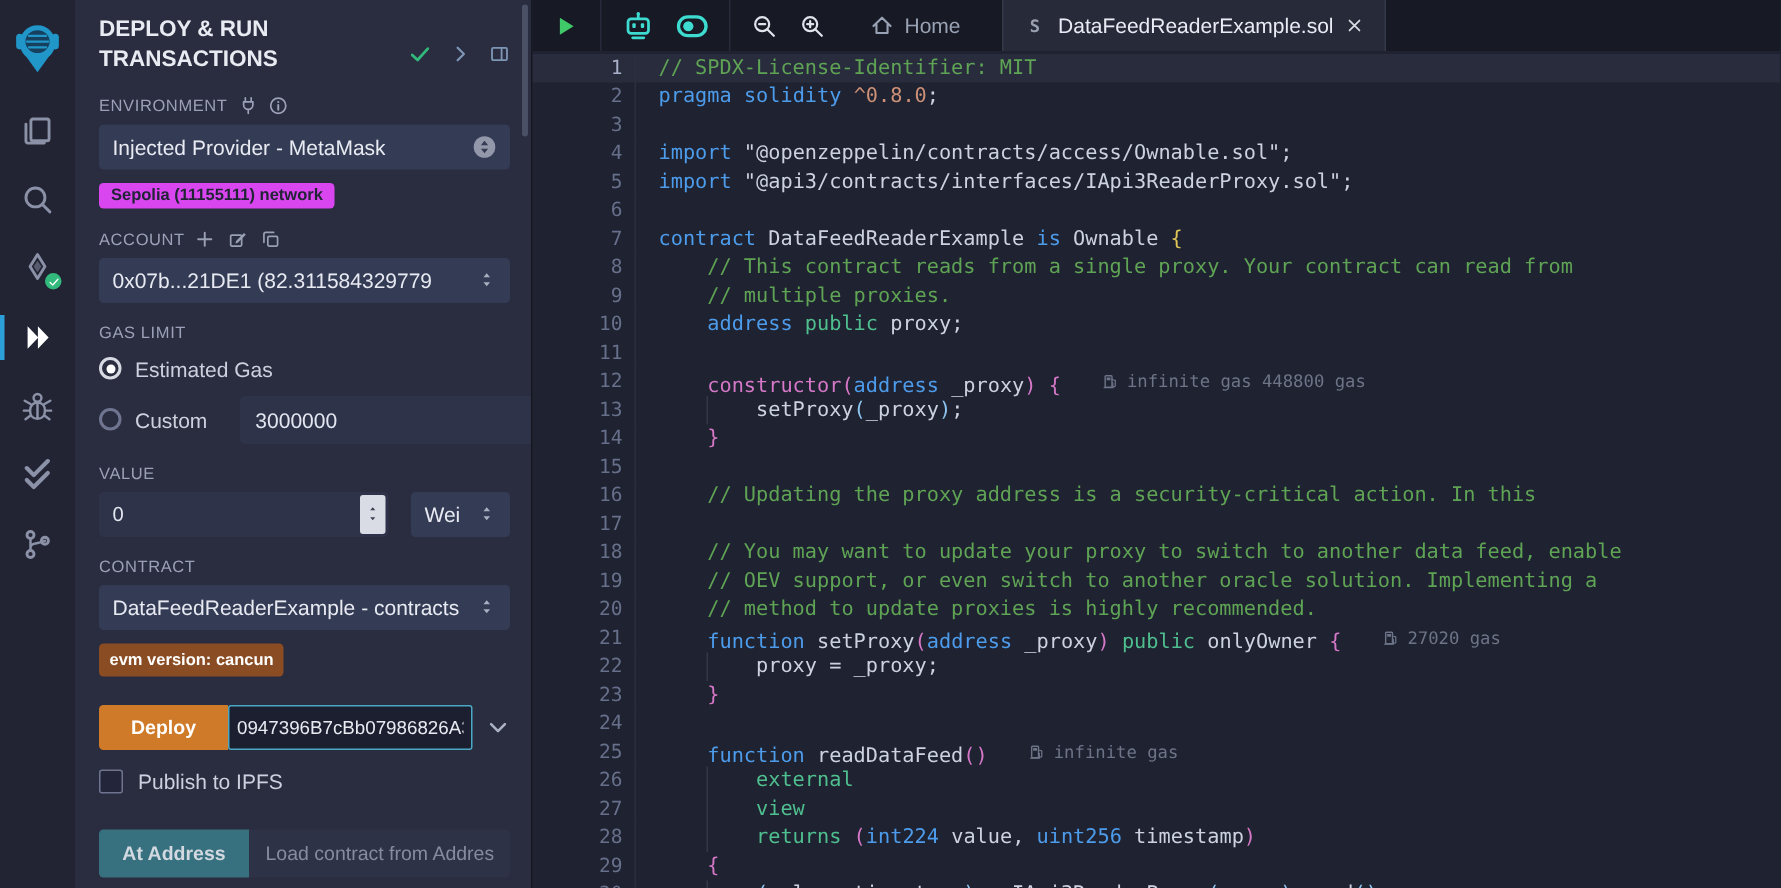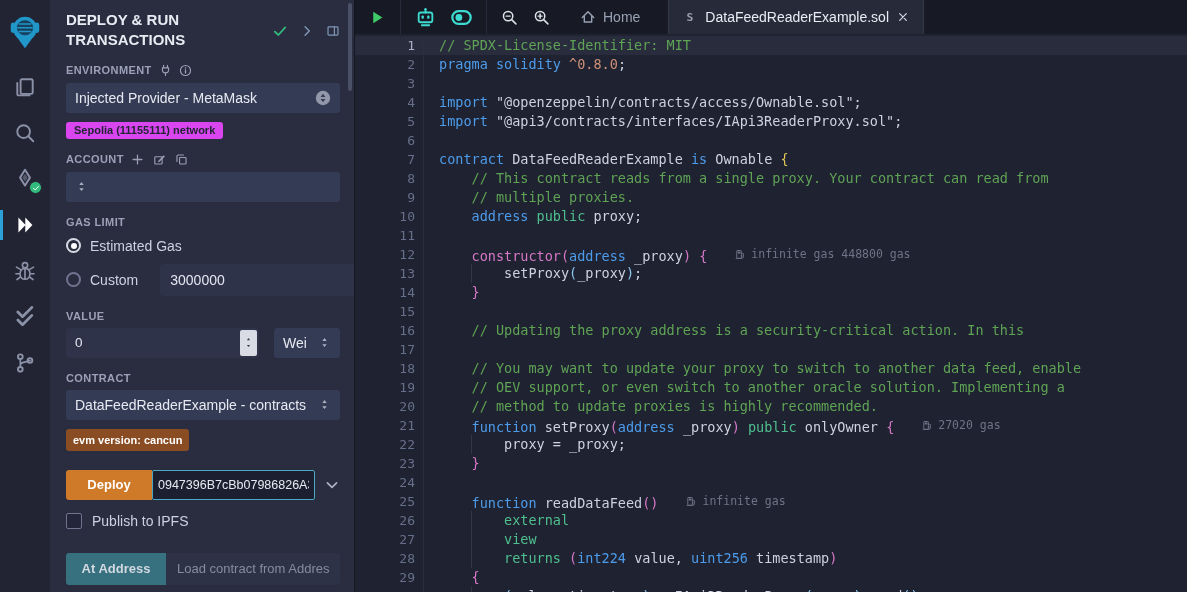--- a/index.html
+++ b/index.html
@@ -20,28 +20,28 @@
     background:var(--accent-blue,#2d9fd8)}
   .ab-badge{position:absolute;right:8px;bottom:5px;width:13px;height:13px;border-radius:50%;
     background:var(--success-green,#27ae60);display:flex;align-items:center;justify-content:center;
     color:#fff;border:1.5px solid #222434}
   .ab-badge svg{width:8px;height:8px}
 
   
   .panel{width:305px;flex:none;background:#2a2c3f;border-right:1px solid #15171f;
     padding:10px 14px 0 16px;position:relative;overflow:hidden}
   .sb{position:absolute;top:3px;right:2px;width:4px;height:88px;background:#4a5066;border-radius:2px}
-  .ttl-row{display:flex;justify-content:space-between;align-items:flex-start}
+  .ttl-row{display:flex;justify-content:space-between;align-items:center}
   .title{width:185px;font-size:15px;font-weight:600;color:#e9ebf3;line-height:1.32}
   .ttl-icons{display:flex;gap:12px;margin-top:13px;align-items:center}
   .ttl-icons .ic{cursor:pointer;display:flex}
   .ic-check{color:var(--success-green,#32ba7c)}.ic-check svg{width:16px;height:16px}
   .ic-steel{color:#7d96b5}.ic-steel svg{width:14px;height:14px}
-  .lbl-row{display:flex;align-items:flex-start;gap:7px;margin-top:14px;color:#9ba1b8;
-    font-size:11px;font-weight:700;letter-spacing:.4px}
+  .lbl-row{display:flex;align-items:flex-end;gap:7px;margin-top:14px;color:#9ba1b8;
+    font-size:11px;font-weight:400;letter-spacing:.4px}
   .lbl-row svg{width:13px;height:13px}
   .sel-box{height:30px;background:#343b55;border-radius:3px;display:flex;align-items:center;
     justify-content:space-between;padding:0 9px;color:#e8eaf2;font-size:14px;margin-top:6px;
     white-space:nowrap;overflow:hidden;cursor:pointer}
   .sel-box .txt{overflow:hidden;text-overflow:clip}
   .updown{color:#aab0c2;flex:none;display:flex}
   .updown svg{width:13px;height:13px}
   .circ{flex:none;display:flex}.circ svg{width:16px;height:16px}
   .badge-net{display:inline-block;margin-top:9px;background:#d946ef;color:#212435;
     font-size:11px;font-weight:700;padding:2.5px 8px;border-radius:3px}
@@ -264,20 +264,21 @@
           </span>
         <span class="ic">
             <svg viewBox="0 0 16 16" fill="none" stroke="currentColor" stroke-width="1.4" stroke-linecap="round" stroke-linejoin="round">
               <rect x="5.6" y="5.6" width="8" height="8" rx="1"></rect>
               <path d="M10.4 2.4H3.9a1.5 1.5 0 0 0-1.5 1.5v6.6"></path>
             </svg>
           </span>
       </span>
     </div>
     <div class="sel-box">
+      <span class="txt">0x07b...21DE1 (82.311584329779</span>
       <span class="updown">
           <svg viewBox="0 0 16 16" fill="none" stroke="currentColor" stroke-width="1.4" stroke-linecap="round" stroke-linejoin="round">
             <path d="M8 2.6 10.7 6H5.3zM8 13.4 10.7 10H5.3z" fill="currentColor" stroke="none"></path>
           </svg>
         </span>
     </div>
 
     <div class="lbl-row">
         <span>GAS LIMIT</span>
       </div>

